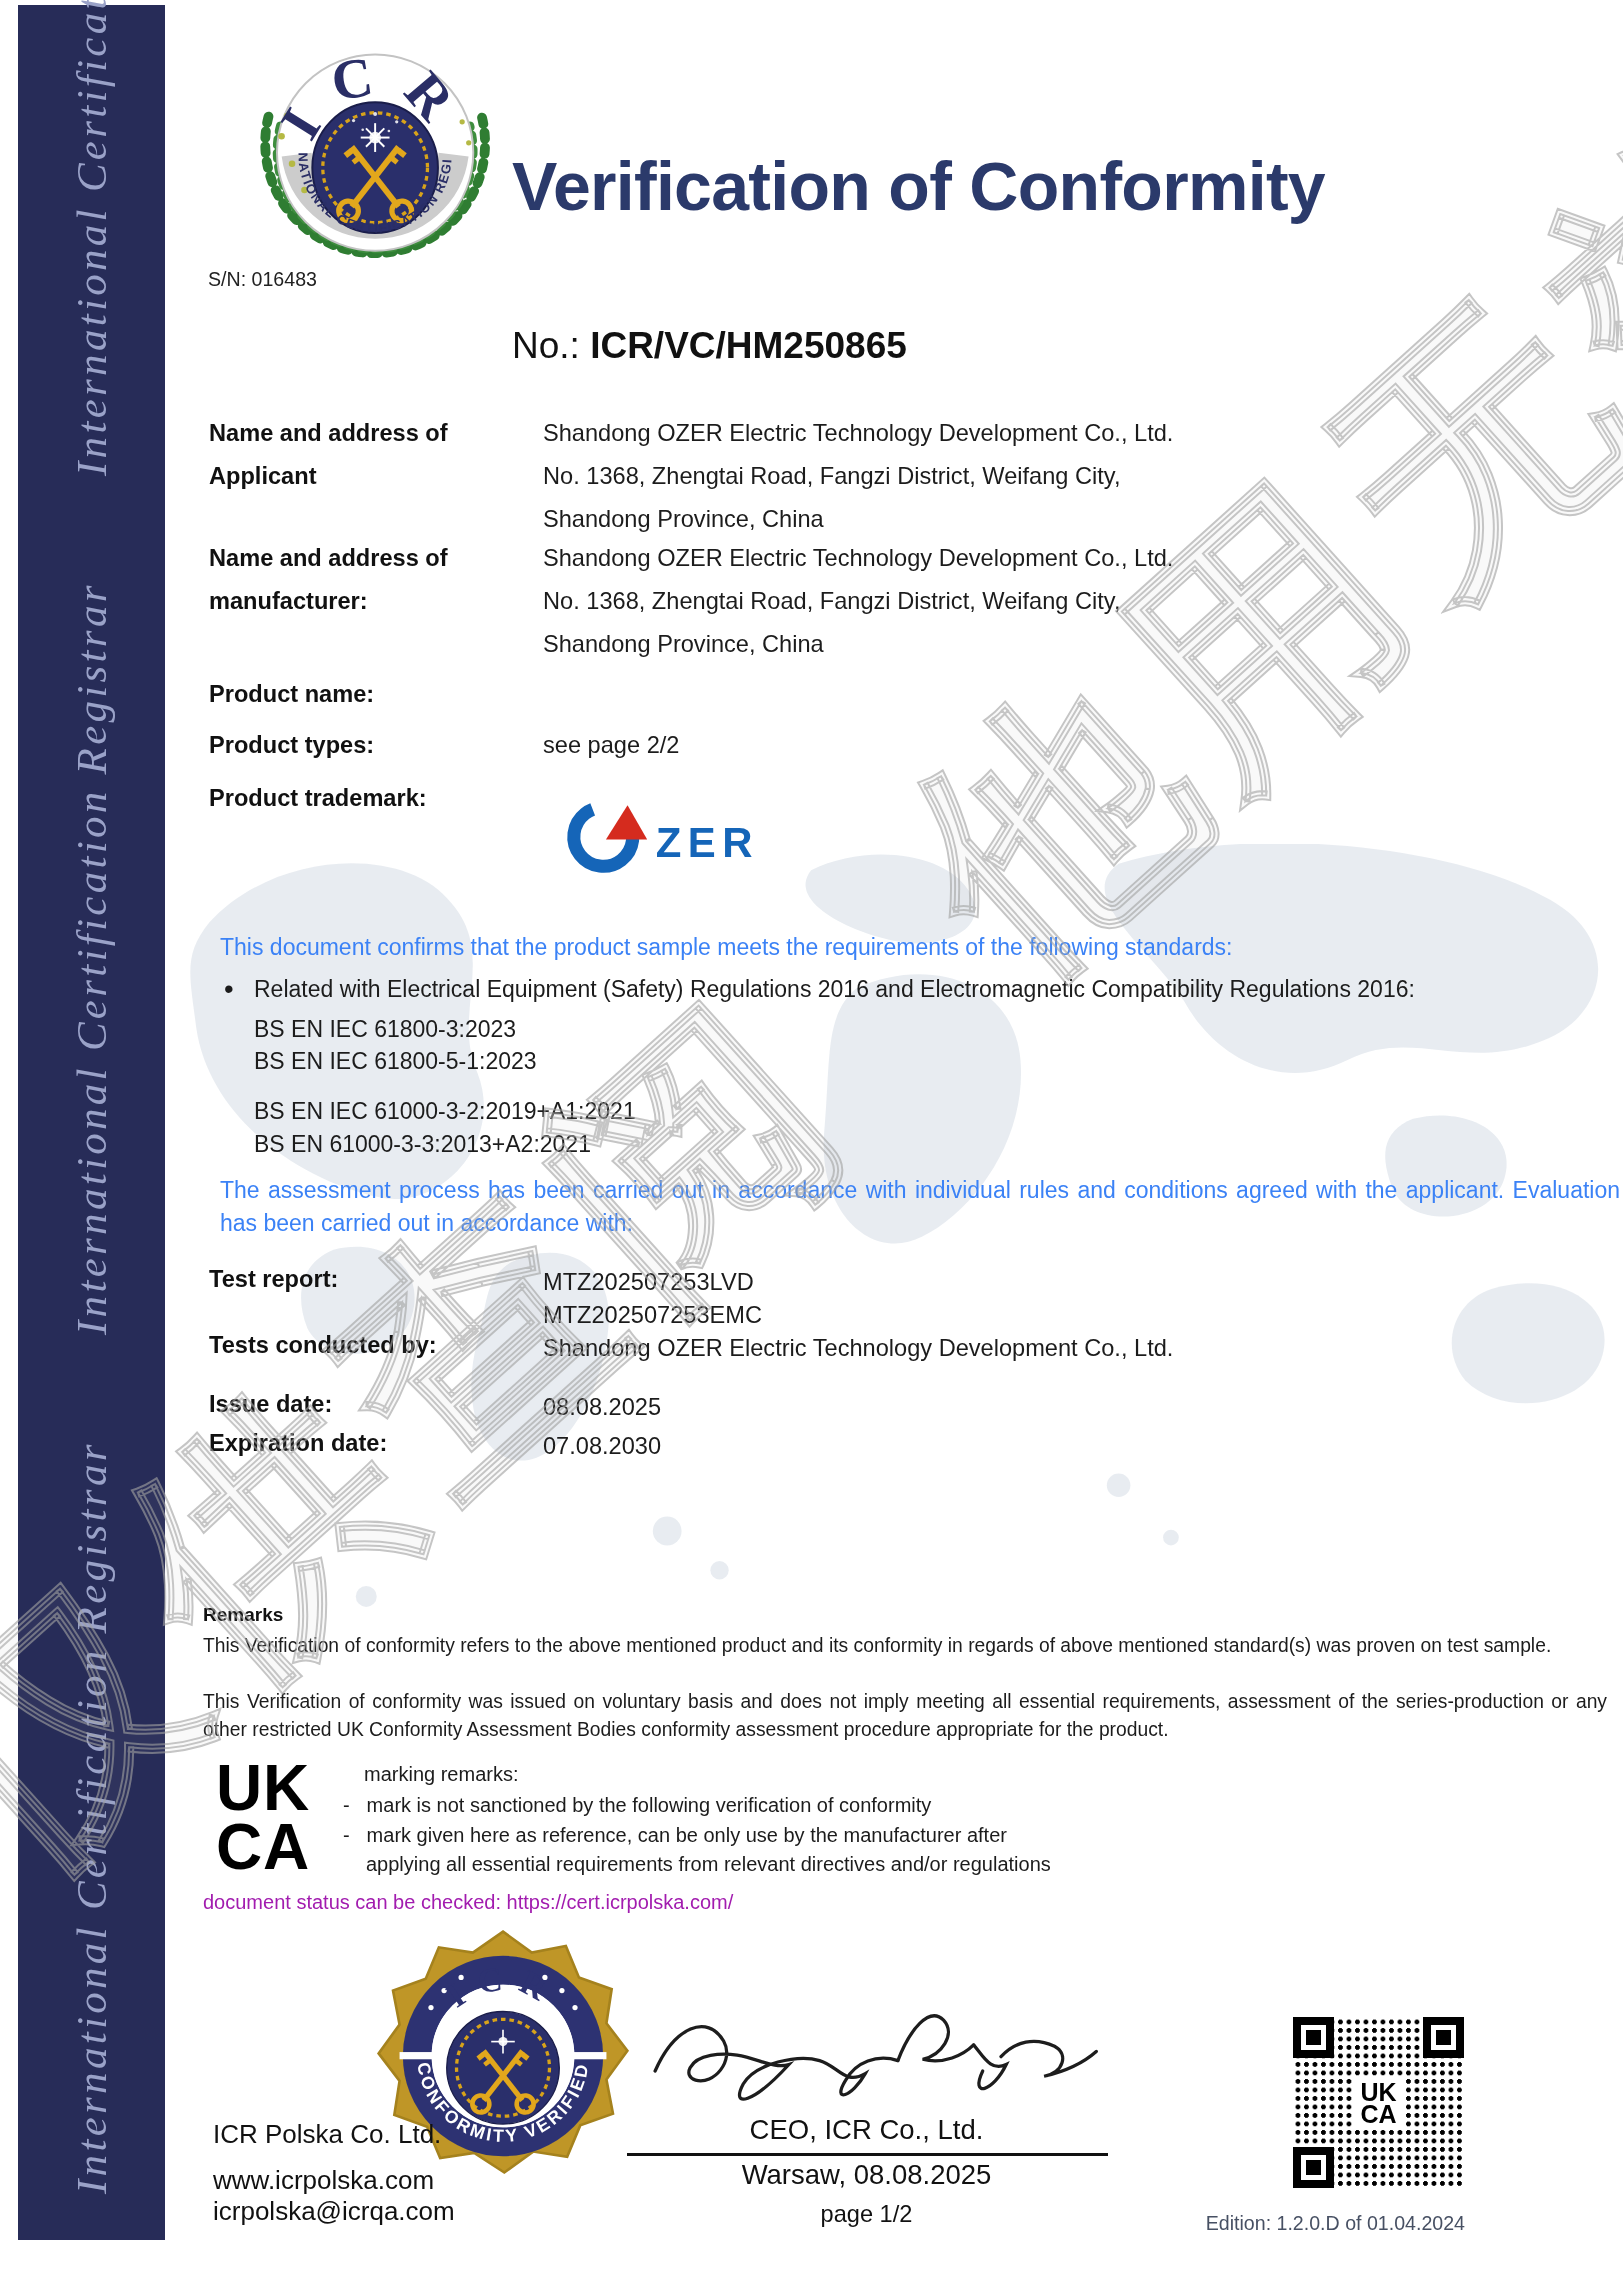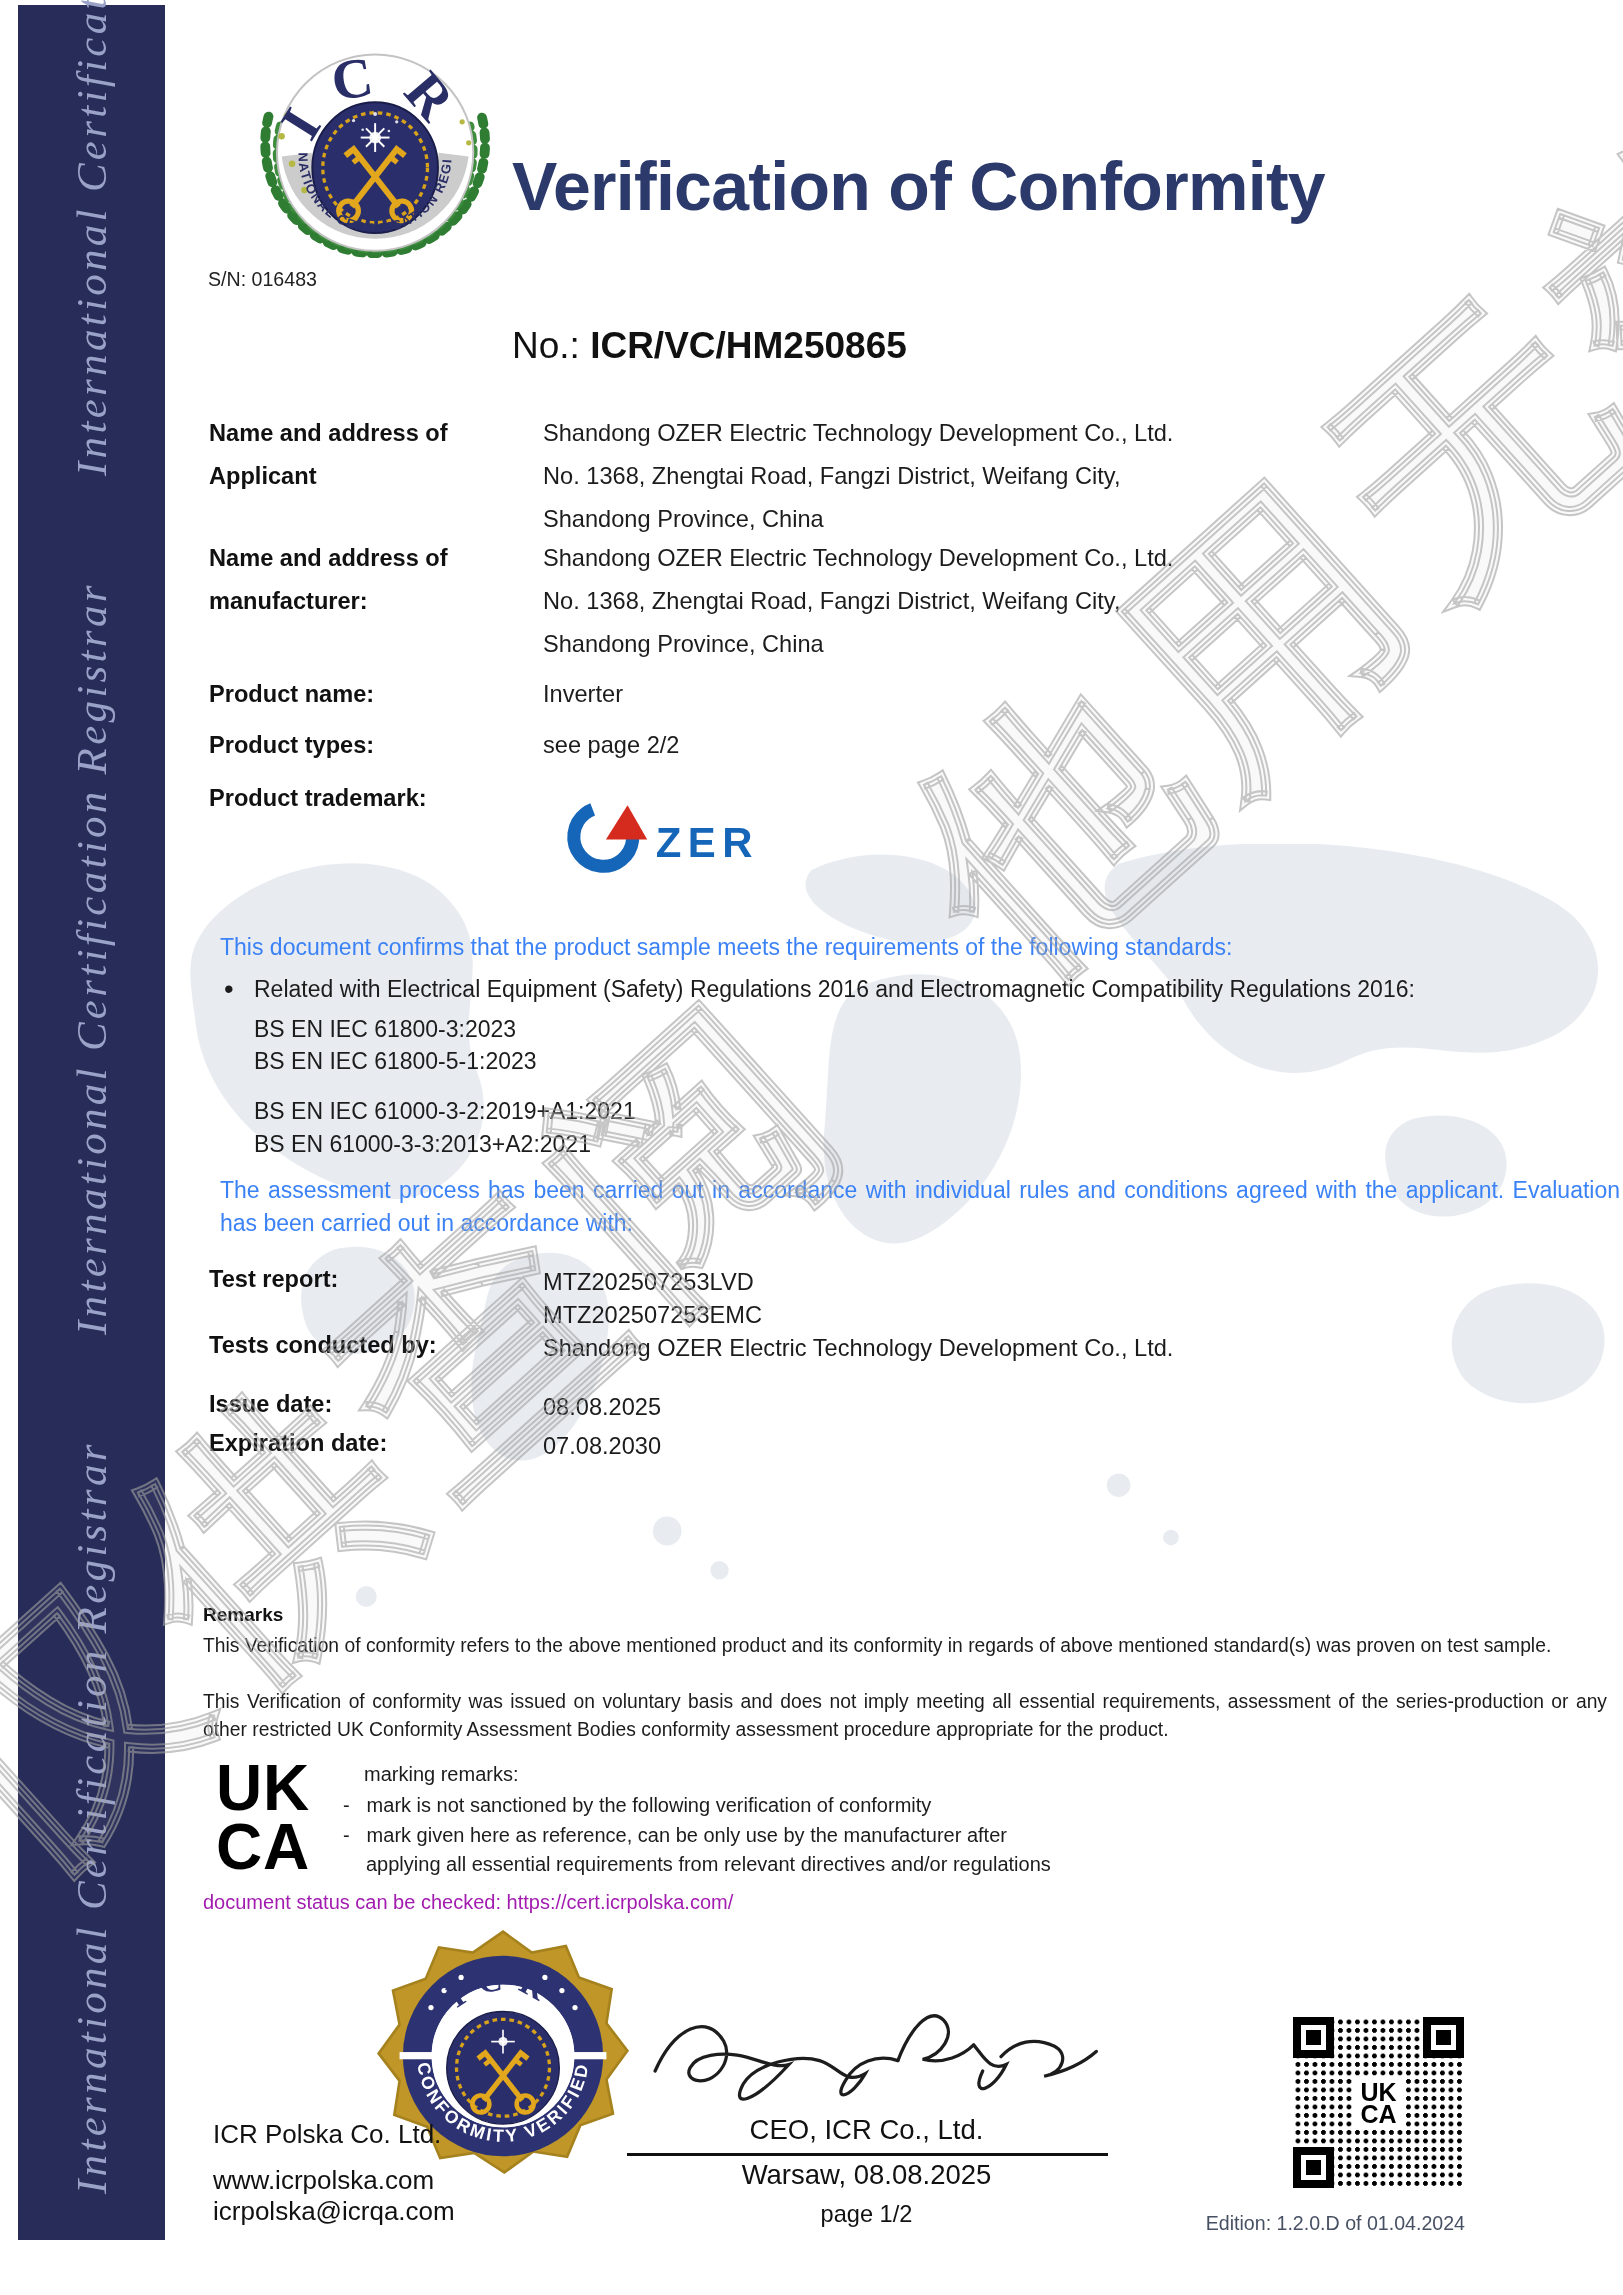--- a/index.html
+++ b/index.html
@@ -181,21 +181,20 @@
     <div>Name and address of</div>
     <div>manufacturer:</div>
   </div>
   <div class="abs val" style="top:537px;">
     <div>Shandong OZER Electric Technology Development Co., Ltd.</div>
     <div>No. 1368, Zhengtai Road, Fangzi District, Weifang City,</div>
     <div>Shandong Province, China</div>
   </div>
 
   <div class="abs lbl" style="top:673px;">Product name:</div>
-  <div class="abs val" style="top:673px;">Inverter</div>
 
   <div class="abs lbl" style="top:724px;">Product types:</div>
   <div class="abs val" style="top:724px;">see page 2/2</div>
 
   <div class="abs lbl" style="top:777px;">Product trademark:</div>
 
   <svg class="abs" style="left:564px;top:796px;" width="262" height="79" viewBox="0 0 400 120">
     <circle cx="60" cy="62" r="45" fill="none" stroke="#1565b8" stroke-width="20" stroke-dasharray="225 58" transform="rotate(-38 60 62)"></circle>
     <polygon points="97,14 127,66 64,66" fill="#d52b1e"></polygon>
     <text x="140" y="93" font-size="64" font-weight="bold" fill="#1565b8" letter-spacing="10">ZER</text>

